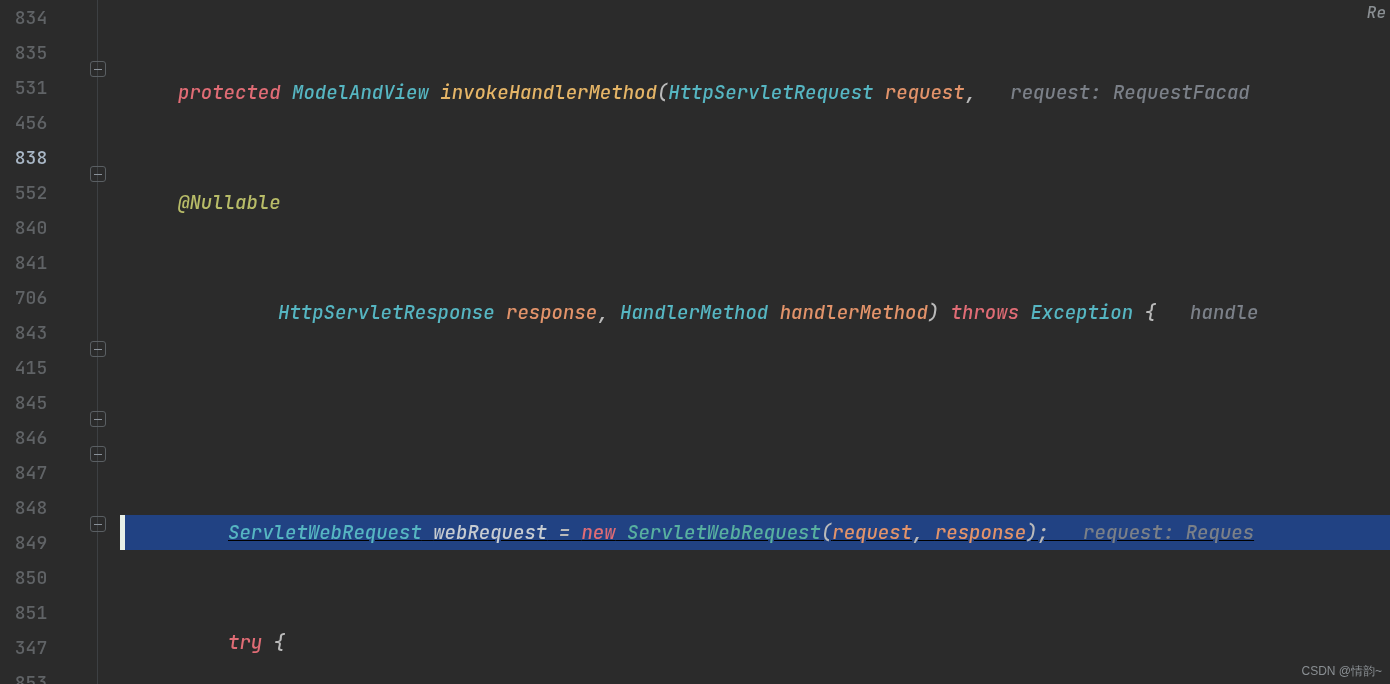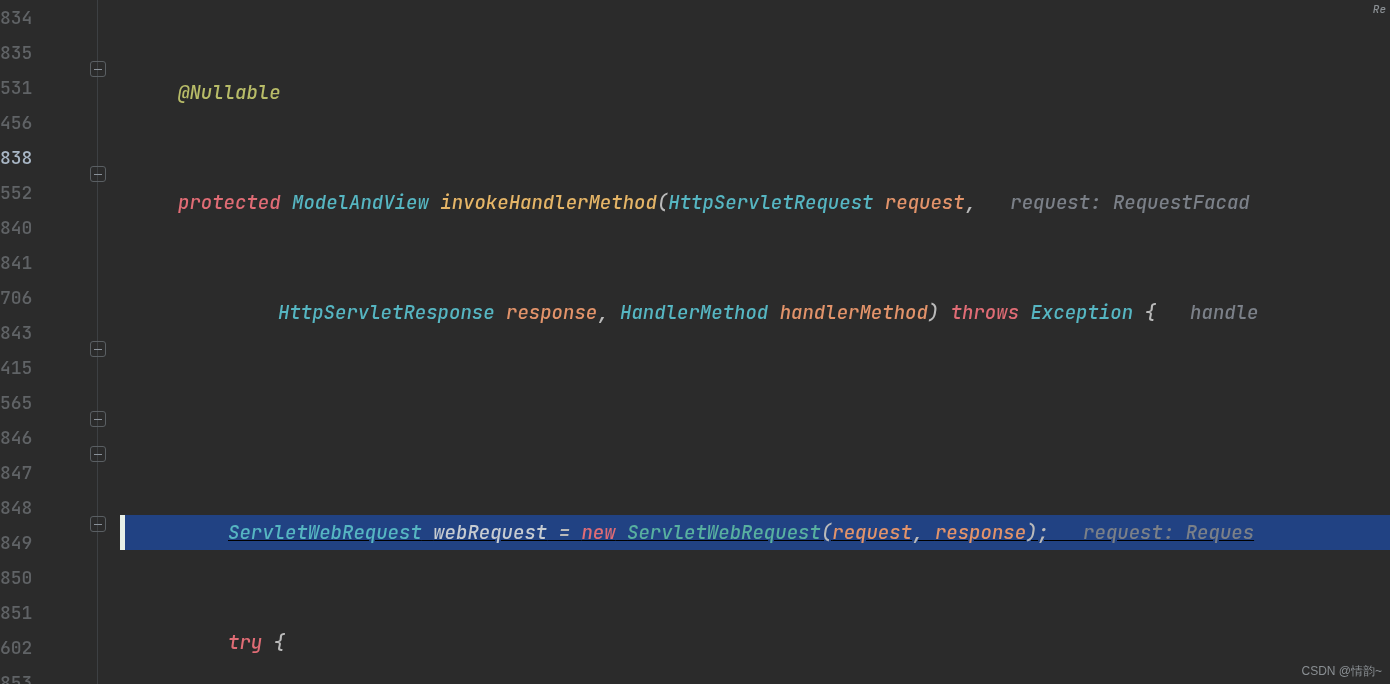--- a/index.html
+++ b/index.html
@@ -1,32 +1,32 @@
 <!DOCTYPE html>
 <html><head>
 <meta charset="utf-8">
 <style>
   * { margin:0; padding:0; box-sizing:border-box; }
   html,body { width:1390px; height:684px; background:#2b2b2b; overflow:hidden; }
   body { font-family:"JetBrains Mono","Fira Code","Consolas",monospace; font-size:19px; font-style:italic; font-weight:500; }
   .editor { display:flex; width:100%; height:100%; }
-  .gutter { width:80px; background:#2b2b2b; color:#606366; text-align:left; padding-right:18px; flex-shrink:0; }
+  .gutter { width:80px; background:#2b2b2b; color:#606366; text-align:center; padding-right:18px; flex-shrink:0; }
   .gutter .ln { height:35px; line-height:35px; font-style:normal; font-size:18px;}
   .gutter .ln.current { color:#a9b7c6; }
   .fold-col { width:40px; background:#2b2b2b; flex-shrink:0; position:relative; }
   .fold-col .mark { position:absolute; left:10px; width:16px; height:16px; border:1px solid #5a5f63; border-radius:3px; }
   .fold-col .mark::after{ content:""; position:absolute; left:3px; right:3px; top:50%; height:1px; background:#8a9199; }
   .fold-col .line { position:absolute; left:17px; width:0; border-left:1px solid #3d4043; top:0; bottom:0; }
   .code { flex:1; overflow:hidden; white-space:pre; }
   .row { height:35px; line-height:35px; padding-left:10px; }
   .row.current { background:#214283; position:relative;text-decoration:underline; }
   .row.current::before { content:""; position:absolute; left:0; top:0; bottom:0; width:5px; background:#e8f0e8; }
   .scroll-area { position:relative; }
   .watermark { position:fixed; right:8px; bottom:4px; color:#8a8f93; font-size:12px; font-style:normal; font-family:Arial,sans-serif; }
-  .top-right { position:fixed; right:4px; top:2px; color:#8a8f93; font-size:11px; font-style:italic; }
+  .top-right { position:fixed; right:4px; top:2px; color:#8a8f93; font-size:16px; font-style:italic; }
   
   .annot { color:#b8bc68; }
   .kw   { color:#e06c75; }
   .type { color:#56b6c2; }
   .mtd  { color:#58b0a0; }
   .call { color:#e5b567; }
   .var  { color:#c7ccd1; }
   .param{ color:#e2936a; font-style:italic; }
   .pun  { color:#bababa; }
   .hint { color:#7b8088; font-style:italic; }
@@ -40,44 +40,44 @@
       <div class="ln">835</div>
       <div class="ln">531</div>
       <div class="ln">456</div>
       <div class="ln current">838</div>
       <div class="ln">552</div>
       <div class="ln">840</div>
       <div class="ln">841</div>
       <div class="ln">706</div>
       <div class="ln">843</div>
       <div class="ln">415</div>
-      <div class="ln">565</div>
+      <div class="ln">845</div>
       <div class="ln">846</div>
       <div class="ln">847</div>
       <div class="ln">848</div>
       <div class="ln">849</div>
       <div class="ln">850</div>
       <div class="ln">851</div>
-      <div class="ln">602</div>
+      <div class="ln">347</div>
       <div class="ln">853</div>
     </div>
   <div class="fold-col">
     <div class="line"></div>
     <div class="mark" style="top:61px"></div>
     <div class="mark" style="top:166px"></div>
     <div class="mark" style="top:341px"></div>
     <div class="mark" style="top:411px"></div>
     <div class="mark" style="top:446px"></div>
     <div class="mark" style="top:516px"></div>
   </div>
   <div class="code scroll-area">
 
+    <div class="row"><span style="padding-left:48px"></span><span class="kw">protected</span> <span class="type">ModelAndView</span> <span class="call">invokeHandlerMethod</span><span class="pun">(</span><span class="type">HttpServletRequest</span> <span class="param">request</span><span class="pun">,</span><span class="hint">   request: RequestFacad</span></div>
+
     <div class="row"><span style="padding-left:48px"></span><span class="annot">@Nullable</span></div>
-
-    <div class="row"><span style="padding-left:48px"></span><span class="kw">protected</span> <span class="type">ModelAndView</span> <span class="call">invokeHandlerMethod</span><span class="pun">(</span><span class="type">HttpServletRequest</span> <span class="param">request</span><span class="pun">,</span><span class="hint">   request: RequestFacad</span></div>
 
     <div class="row"><span style="padding-left:148px"></span><span class="type">HttpServletResponse</span> <span class="param">response</span><span class="pun">, </span><span class="type">HandlerMethod</span> <span class="param">handlerMethod</span><span class="pun">)</span> <span class="kw">throws</span> <span class="type">Exception</span> <span class="pun">{</span><span class="hint">   handle</span></div>
 
     <div class="row"></div>
 
     <div class="row current"><span style="padding-left:98px"></span><span class="type">ServletWebRequest</span> <span class="var">webRequest</span><span class="pun"> = </span><span class="kw">new</span> <span class="mtd">ServletWebRequest</span><span class="pun">(</span><span class="param">request</span><span class="pun">, </span><span class="param">response</span><span class="pun">);</span><span class="hint">   request: Reques</span></div>
 
     <div class="row"><span style="padding-left:98px"></span><span class="kw">try</span><span class="pun"> {</span></div>
 
     

